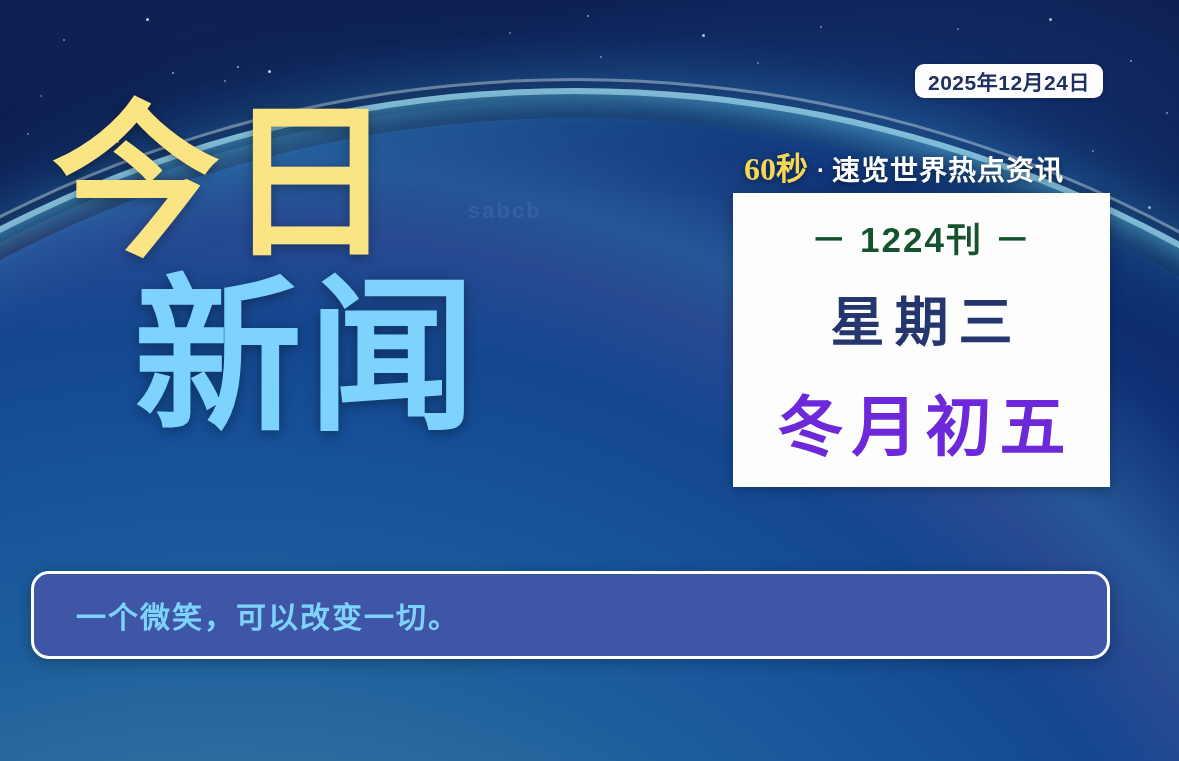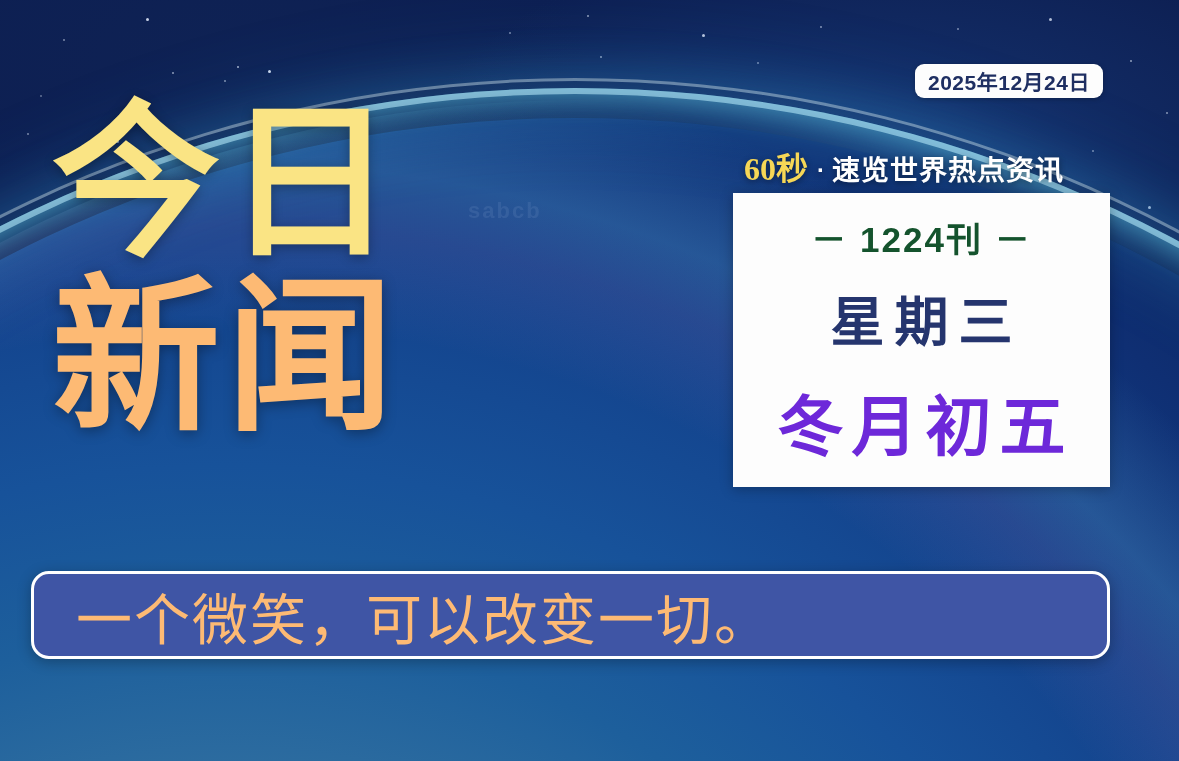--- a/index.html
+++ b/index.html
@@ -121,21 +121,21 @@
   }
   .hl-line{
     font-family:"Liberation Sans","DejaVu Sans",sans-serif;
     font-weight:700;
     font-size:168px;
     letter-spacing:6px;
     margin:0;
     white-space:nowrap;
   }
   .hl-top{ color:#fae484; text-shadow:0 3px 12px rgba(0,0,0,.30); }
-  .hl-bot{ color:#fdba74; margin-top:14px; text-shadow:0 3px 14px rgba(0,0,0,.35); }
+  .hl-bot{ color:#7dd3fc; margin-top:14px; text-shadow:0 3px 14px rgba(0,0,0,.35);text-align:right; }
 
   
   .date-badge{
     position:absolute;
     left:915px;
     top:64px;
     height:34px;
     padding:0 13px;
     display:flex;align-items:center;justify-content:center;
     background:#fdfdfd;
@@ -233,23 +233,23 @@
     height:88px;
     background:#3f55a5;
     border:3px solid #ffffff;
     border-radius:18px;
     display:flex;
     align-items:center;
     padding-left:42px;
     box-shadow:0 3px 14px rgba(0,0,0,.28);
   }
   .quote-text{
-    color:#fdba74;
-    font-size:56px;
-    font-weight:400;
+    color:#7dd3fc;
+    font-size:30px;
+    font-weight:700;
     letter-spacing:2px;
     white-space:nowrap;
     user-select:none;
   }
 </style>
 </head>
 <body>
 
 <div id="stage">
 

